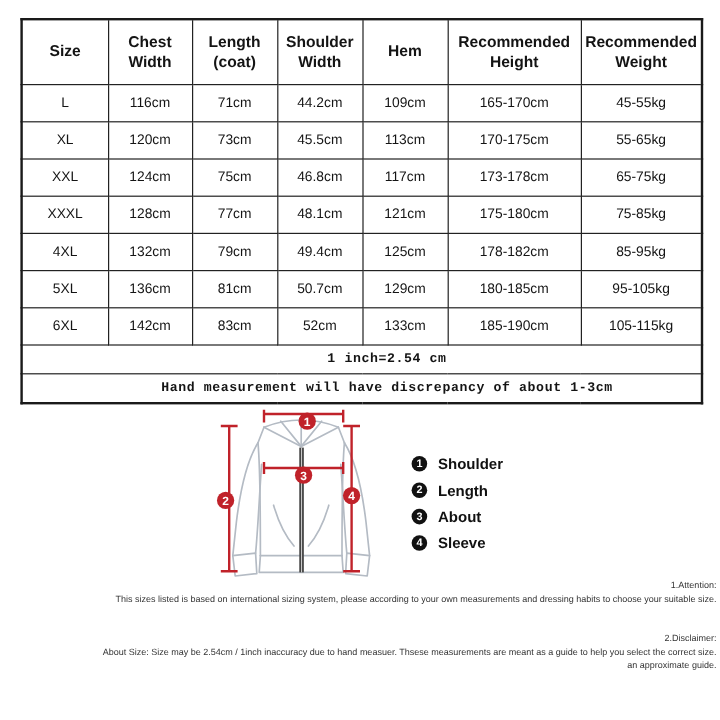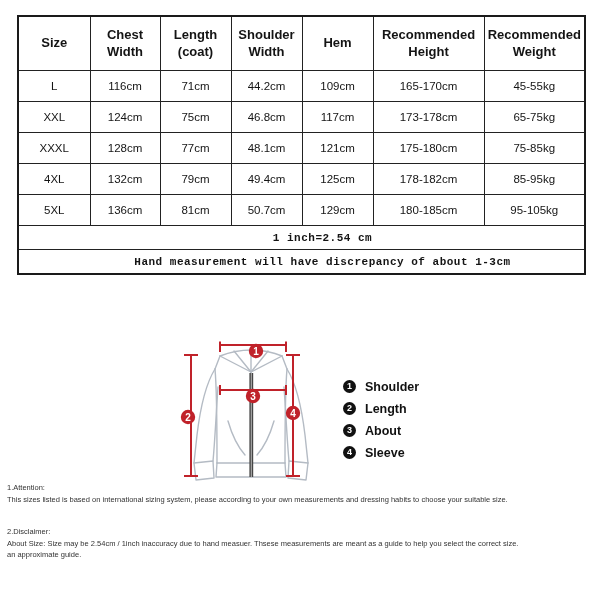--- a/index.html
+++ b/index.html
@@ -32,21 +32,21 @@
   .diagram-wrap{position:absolute;left:158px;top:335px;width:190px;height:152px;}
   .legend{position:absolute;left:343px;top:377px;}
   .legend-item{display:flex;align-items:center;height:19px;margin-bottom:3px;}
   .legend-num{
     width:13px;height:13px;border-radius:50%;background:#111;color:#fff;
     font-size:9px;font-weight:bold;display:flex;align-items:center;
     justify-content:center;flex:0 0 13px;line-height:1;
   }
   .legend-label{font-size:12.5px;font-weight:bold;color:#111;margin-left:9px;text-align:right;}
   
-  .notes{position:absolute;left:7px;top:482px;width:590px;color:#333;}
+  .notes{position:absolute;left:7px;top:482px;width:590px;color:#333;text-align:right;}
   .notes p{margin:0;font-size:7.5px;line-height:11.5px;white-space:nowrap;}
   .notes p.nt{margin-top:21px;}
   .notes p.first{margin-top:0;}
 </style>
 </head>
 <body>
 
 <table class="size-table">
   <colgroup>
     <col style="width:72px">
@@ -72,20 +72,29 @@
       <tr>
         <td>L</td>
         <td>116cm</td>
         <td>71cm</td>
         <td>44.2cm</td>
         <td>109cm</td>
         <td>165-170cm</td>
         <td>45-55kg</td>
       </tr>
       <tr>
+        <td>XL</td>
+        <td>120cm</td>
+        <td>73cm</td>
+        <td>45.5cm</td>
+        <td>113cm</td>
+        <td>170-175cm</td>
+        <td>55-65kg</td>
+      </tr>
+      <tr>
         <td>XXL</td>
         <td>124cm</td>
         <td>75cm</td>
         <td>46.8cm</td>
         <td>117cm</td>
         <td>173-178cm</td>
         <td>65-75kg</td>
       </tr>
       <tr>
         <td>XXXL</td>
@@ -106,20 +115,29 @@
         <td>85-95kg</td>
       </tr>
       <tr>
         <td>5XL</td>
         <td>136cm</td>
         <td>81cm</td>
         <td>50.7cm</td>
         <td>129cm</td>
         <td>180-185cm</td>
         <td>95-105kg</td>
+      </tr>
+      <tr>
+        <td>6XL</td>
+        <td>142cm</td>
+        <td>83cm</td>
+        <td>52cm</td>
+        <td>133cm</td>
+        <td>185-190cm</td>
+        <td>105-115kg</td>
       </tr>
     </tbody>
   <tbody>
     <tr class="note-row">
       <td colspan="7">1 inch=2.54 cm</td>
     </tr>
     <tr class="note-row">
       <td colspan="7">Hand measurement will have discrepancy of about 1-3cm</td>
     </tr>
   </tbody>

